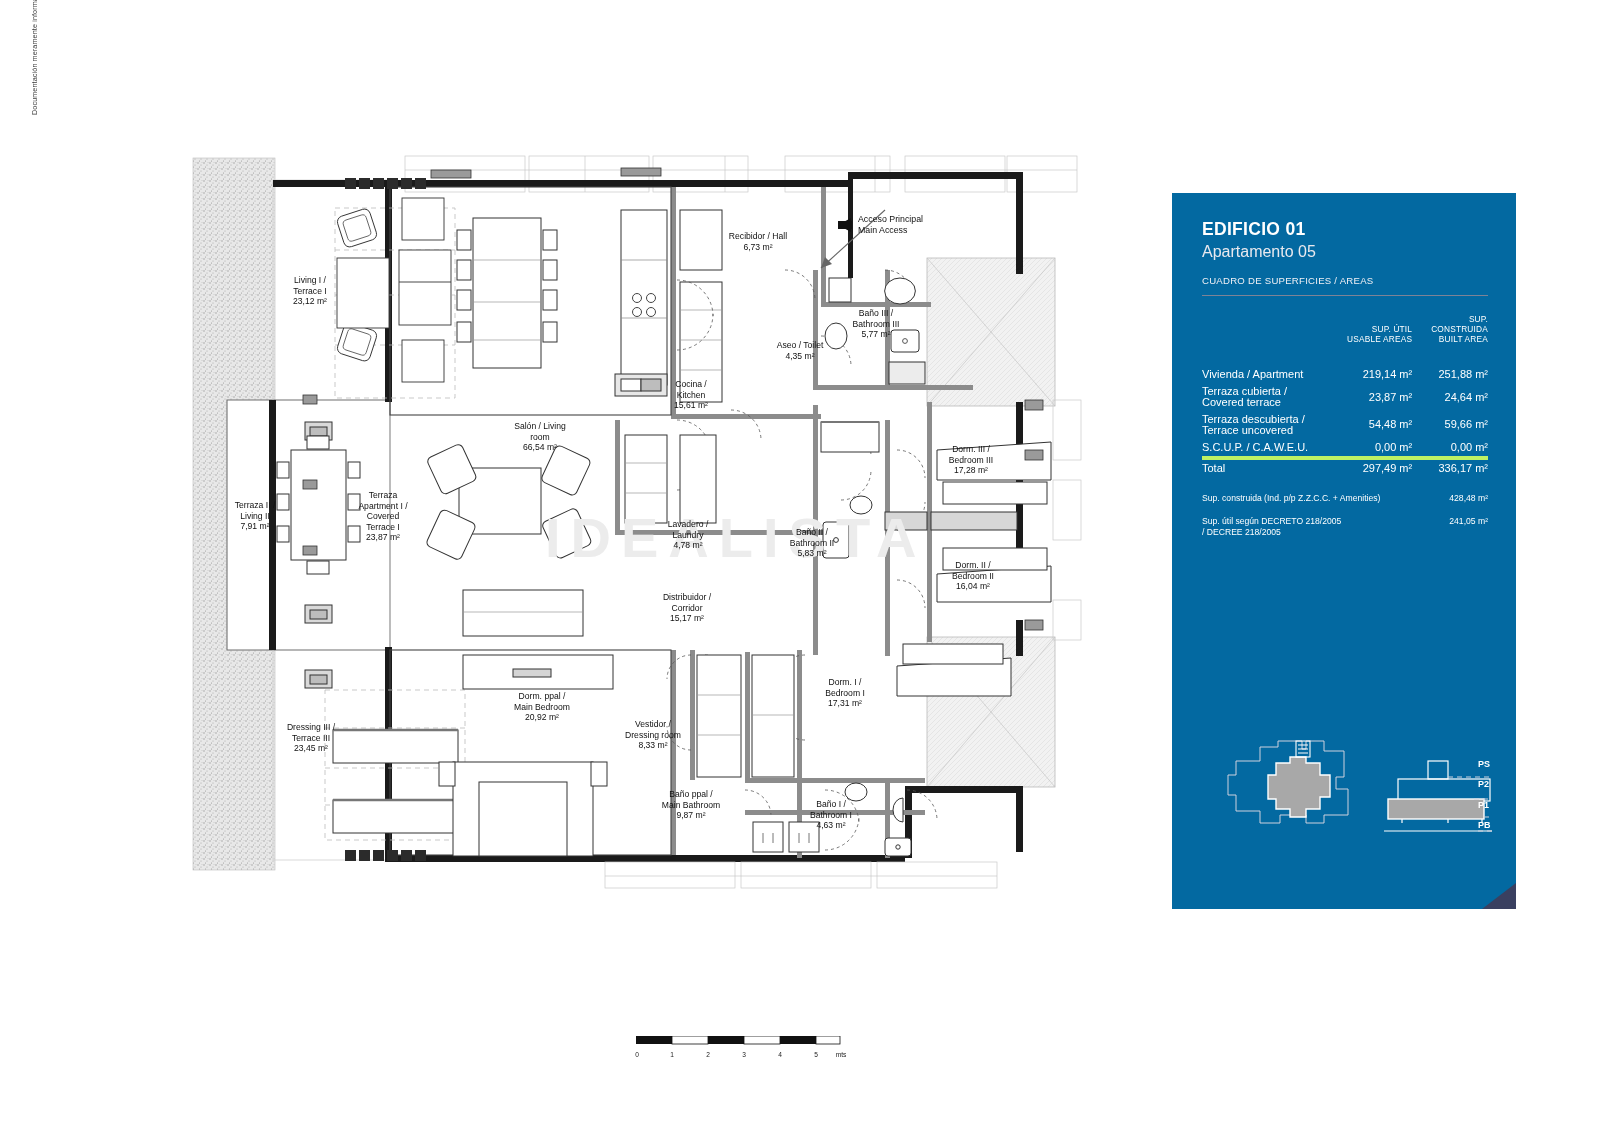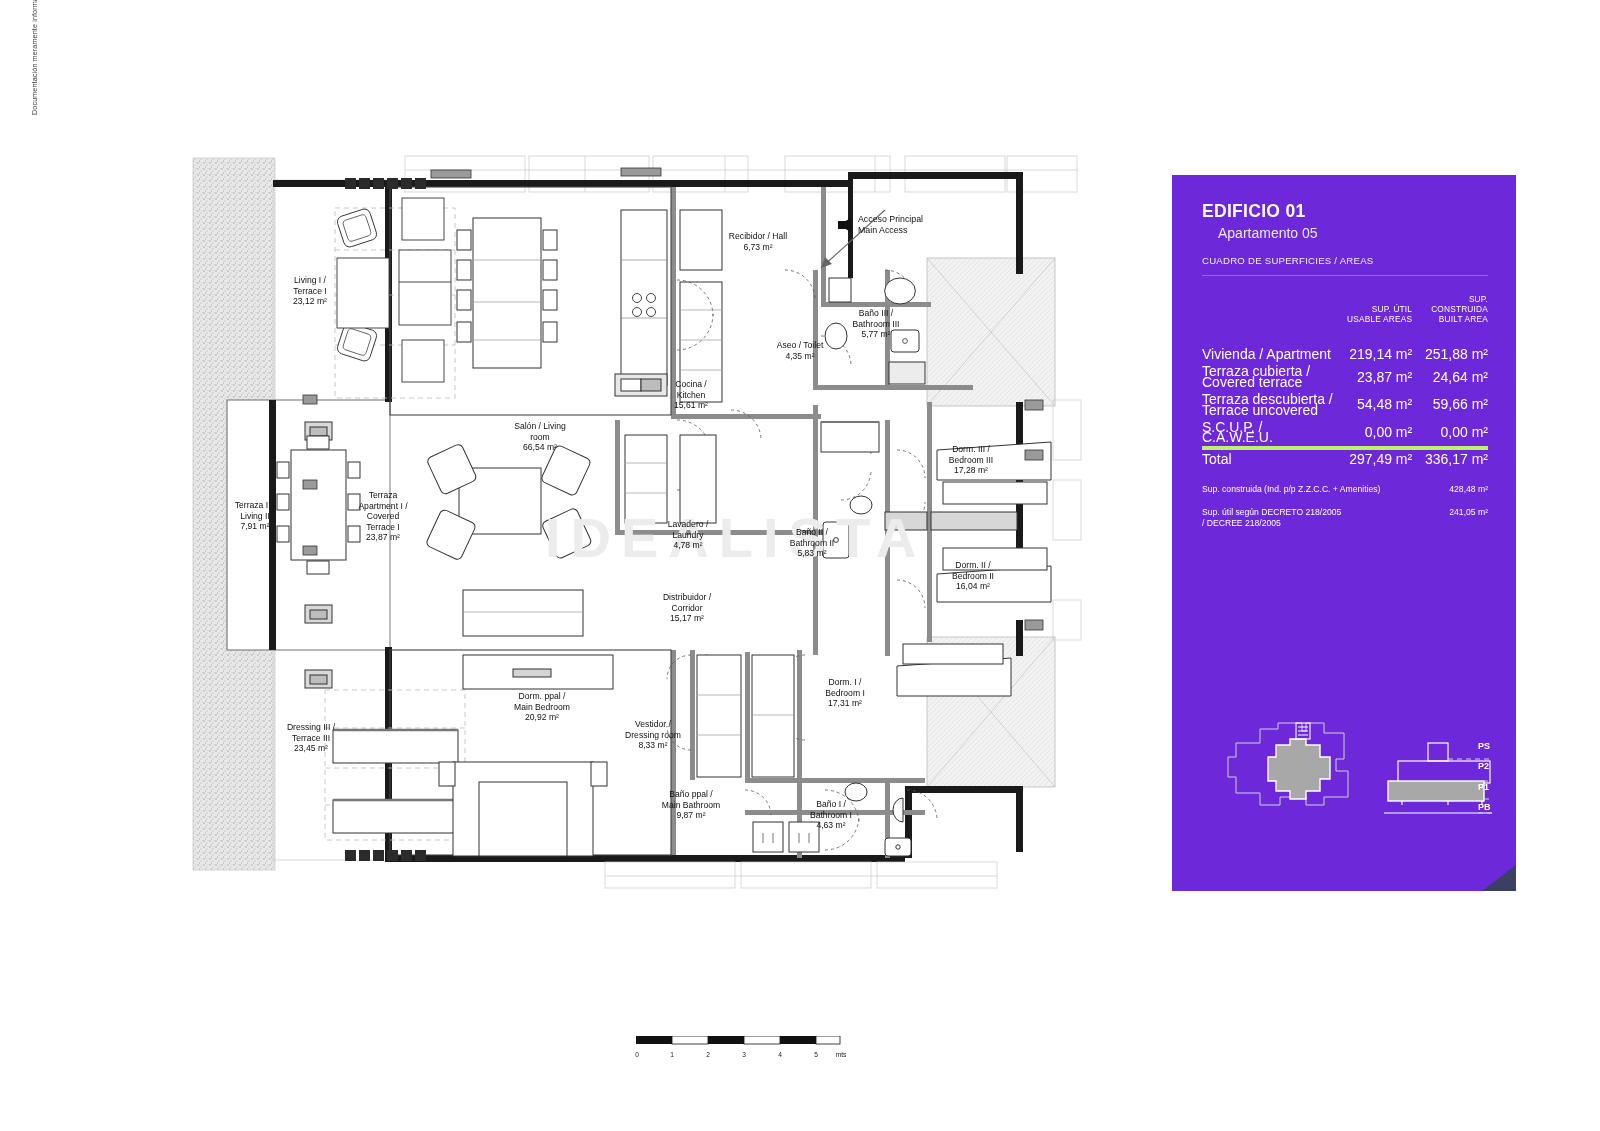--- a/index.html
+++ b/index.html
@@ -19,30 +19,30 @@
   .plan svg{display:block;}
 
   
   .lbl{position:absolute;font-size:8.6px;line-height:10.6px;text-align:center;
        color:#111;white-space:nowrap;}
 
   
   .access{position:absolute;font-size:8.8px;line-height:11px;color:#111;}
 
   
-  .panel{position:absolute;left:1172px;top:175px;width:344px;height:716px;
-         background:#6d28d9;color:#fff;}
+  .panel{position:absolute;left:1172px;top:193px;width:344px;height:716px;
+         background:#0369a1;color:#fff;}
   .panel .inner{padding:26px 28px 0 30px;}
   .p-title{font-size:17.5px;font-weight:bold;letter-spacing:.3px;margin:0 0 3px 0;}
-  .p-sub{font-size:14px;font-weight:normal;color:#e9e9ef;margin:0 0 14px 16px;}
+  .p-sub{font-size:16px;font-weight:normal;color:#e9e9ef;margin:0 0 14px 0;}
   .p-cuadro{font-size:9.6px;letter-spacing:.25px;color:#f0f0f5;margin:0 0 9px 0;}
   .hr{height:1px;background:#7e8396;margin:0 0 0 0;width:100%;}
 
   table.areas{width:100%;border-collapse:collapse;margin-top:14px;}
-  table.areas td{font-size:14px;color:#fff;vertical-align:middle;padding:3.5px 0;line-height:10.4px;}
+  table.areas td{font-size:11px;color:#fff;vertical-align:middle;padding:3.5px 0;line-height:10.4px;}
   table.areas td.h{font-size:8.3px;line-height:10px;text-align:right;padding-bottom:22px;vertical-align:bottom;letter-spacing:.2px;}
   table.areas td.num{text-align:right;white-space:nowrap;}
   td.name{width:47%;}
   td.c1{width:26.5%;} td.c2{width:26.5%;}
 
   .rowline td{border-top:4px solid #bef264;}
   .total td{padding-top:9px;}
 
   .extra{margin-top:16px;display:flex;justify-content:space-between;align-items:flex-start;}
   .extra .t{font-size:8.6px;line-height:11px;}

